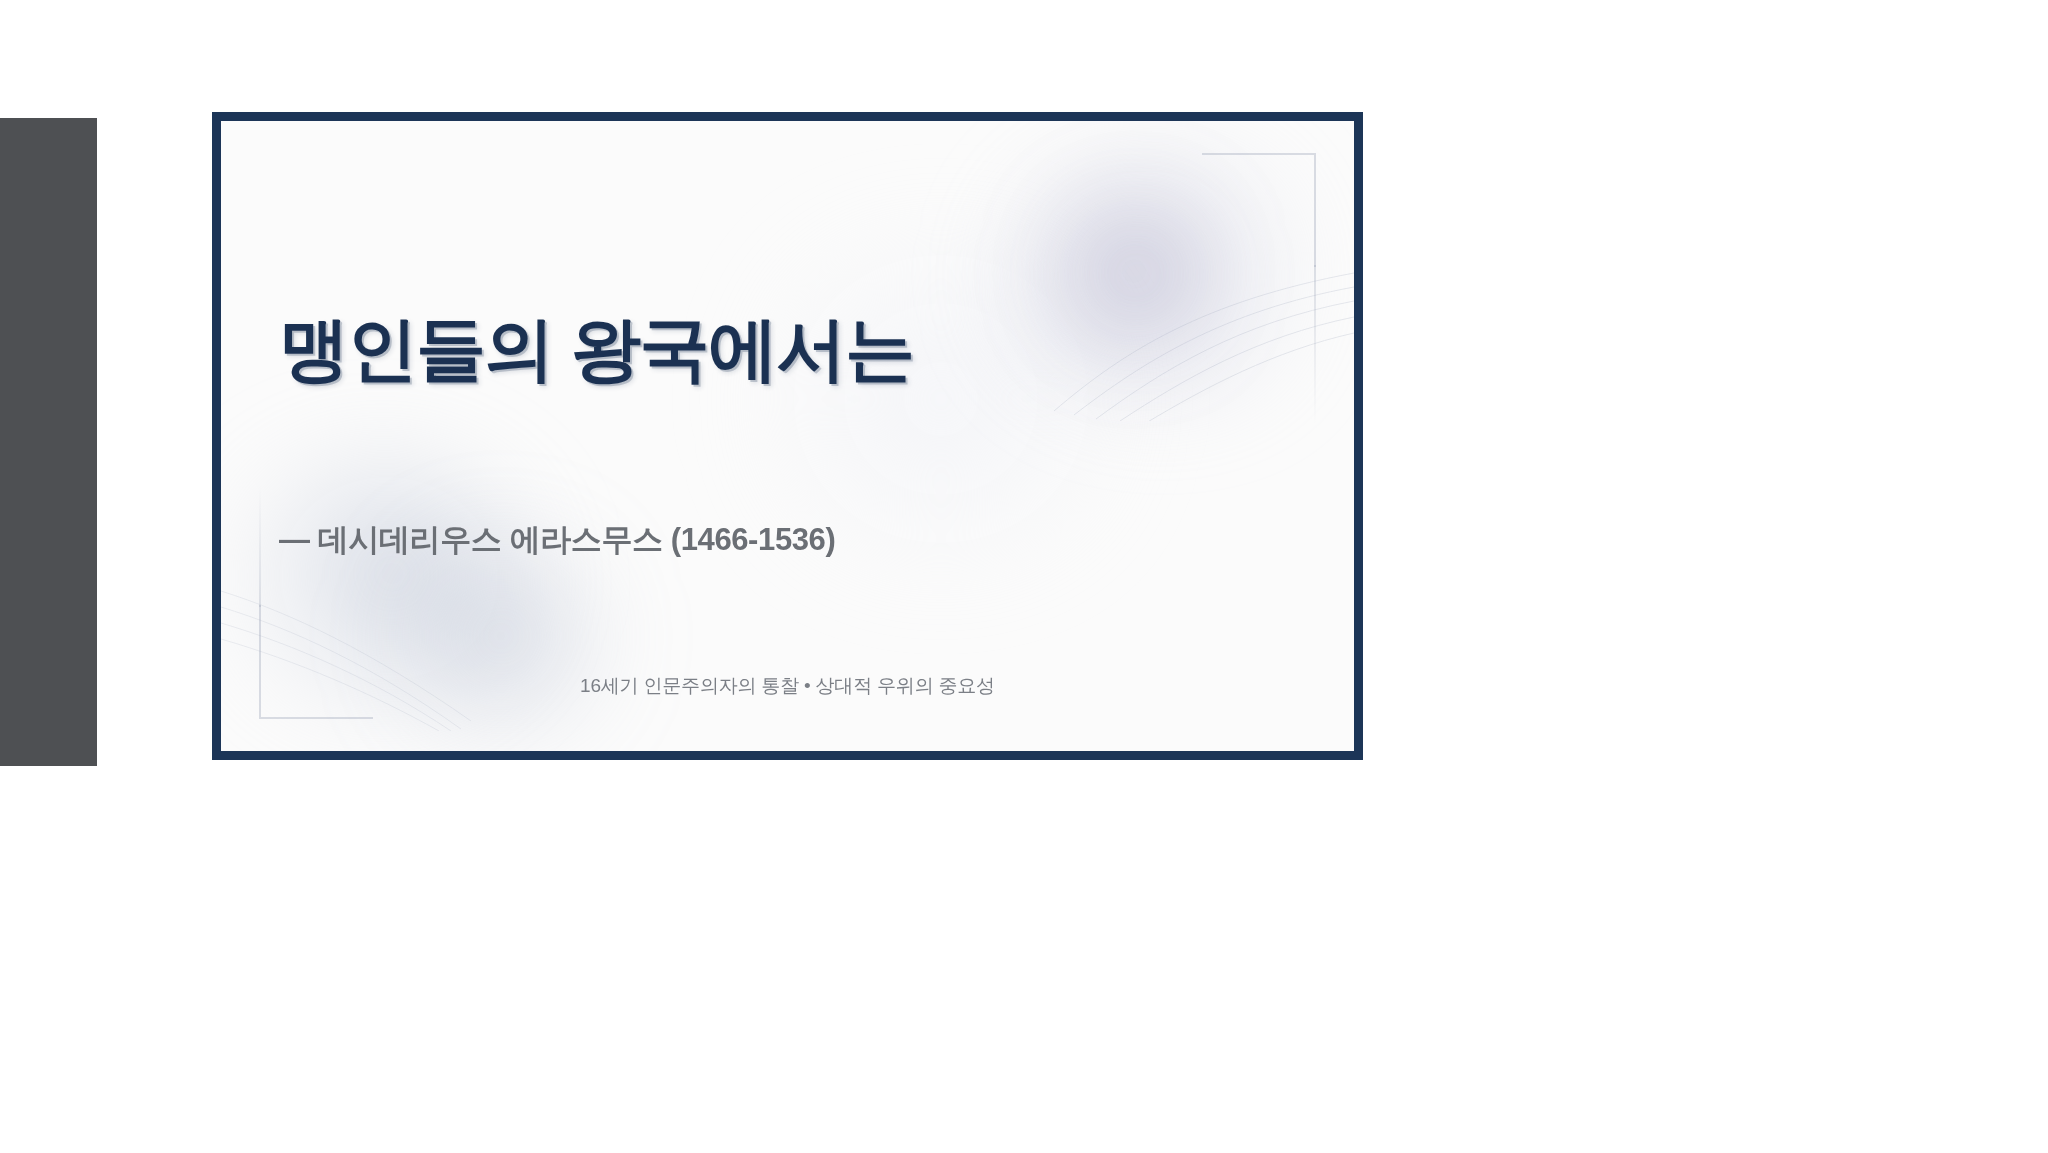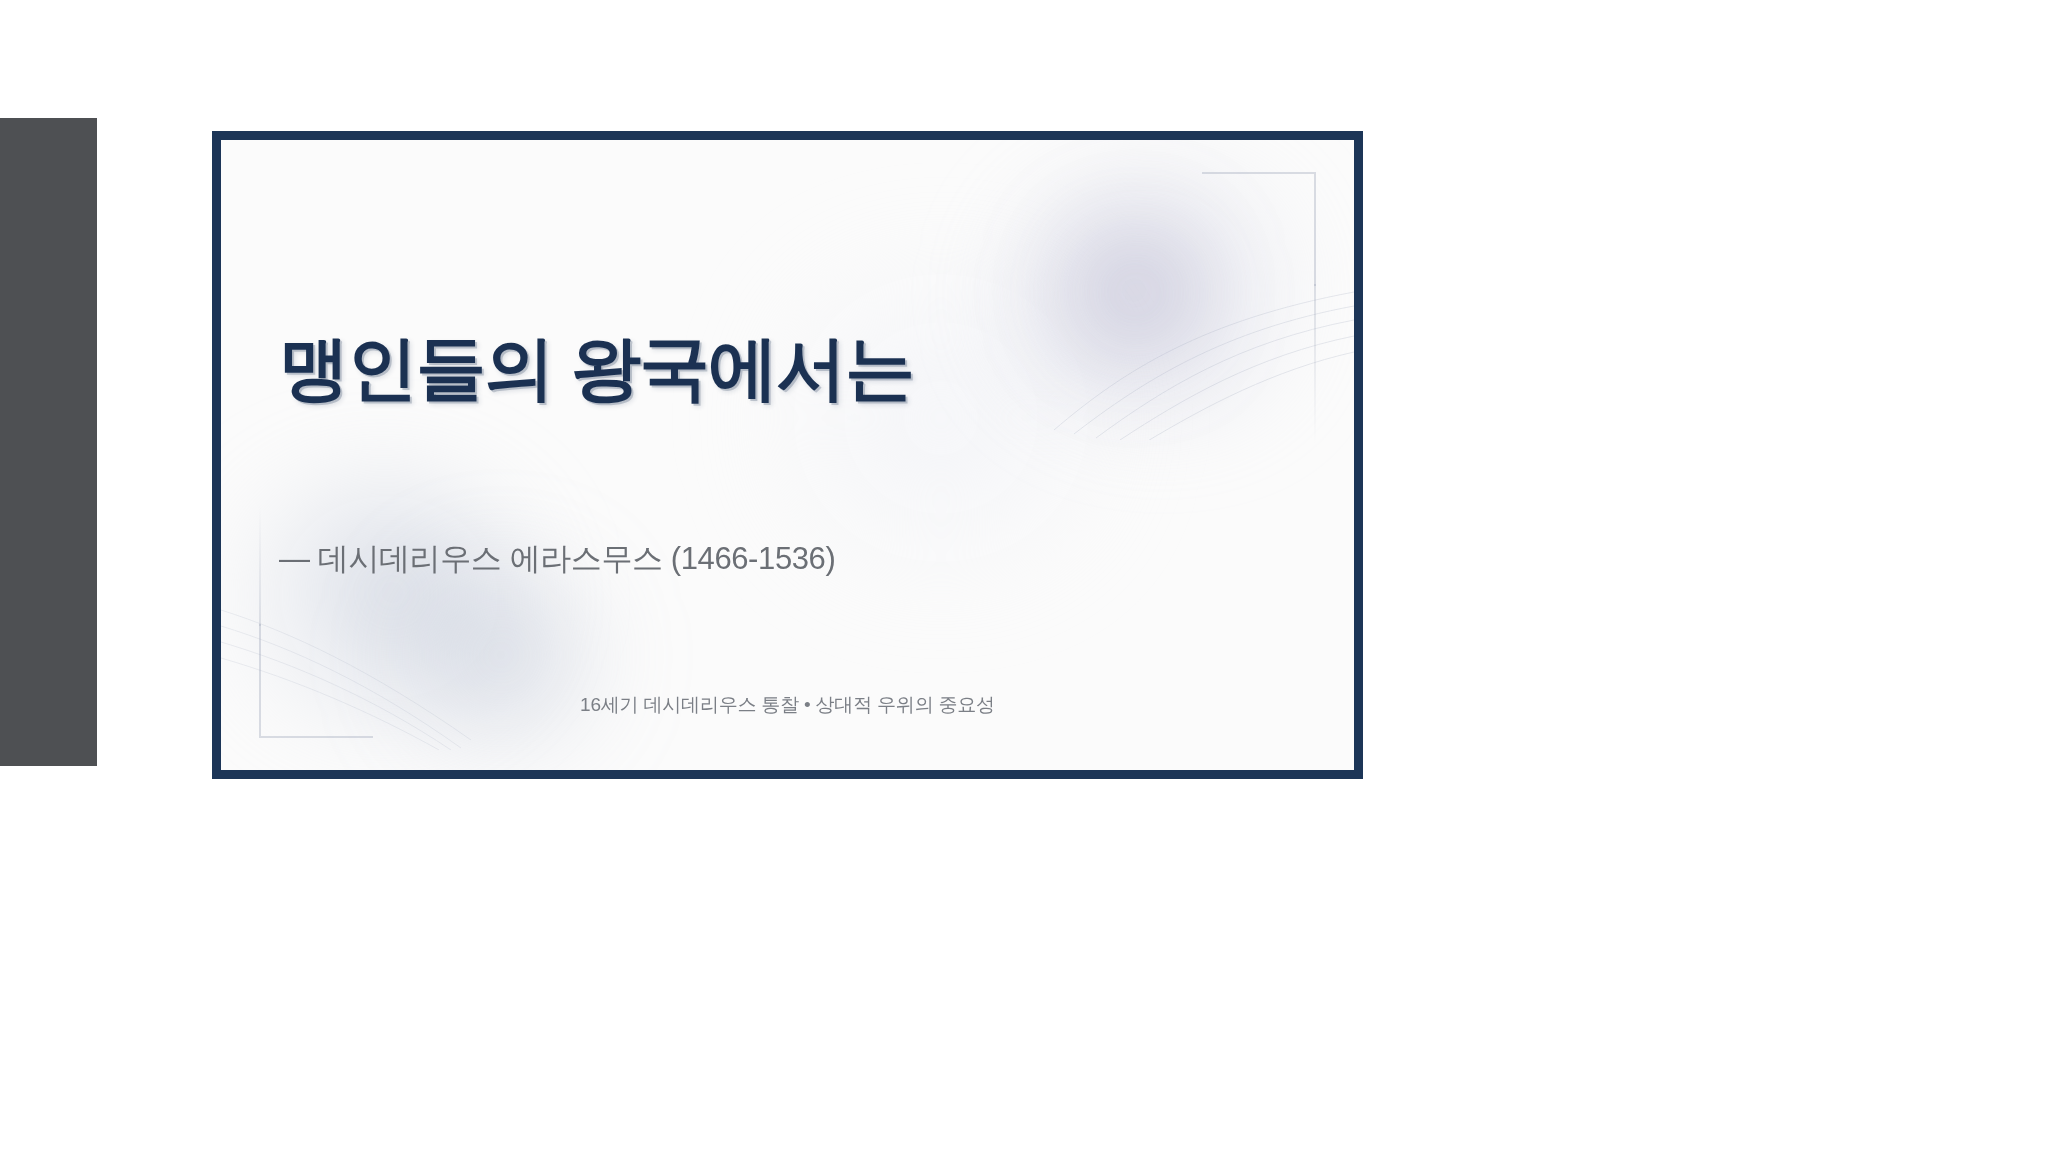--- a/index.html
+++ b/index.html
@@ -22,21 +22,21 @@
     top: 118px;
     width: 97px;
     height: 648px;
     background: #4e5053;
   }
 
   
   #slide-card {
     position: absolute;
     left: 212px;
-    top: 131px;
+    top: 112px;
     width: 1151px;
     height: 648px;
     background: #fbfbfb;
     border: 9px solid #1c3557;
     box-sizing: border-box;
     overflow: hidden;
   }
 
   
   .blob {
@@ -164,21 +164,21 @@
     color: #1b3152;
     white-space: nowrap;
     text-shadow: 2px 2px 0 rgba(27,49,82,0.22), 3px 3px 5px rgba(27,49,82,0.14);
   }
 
   #attribution {
     position: absolute;
     left: 0;
     top: 398px;
     font-size: 31px;
-    font-weight: 400;
+    font-weight: 700;
     color: #6b6f75;
     letter-spacing: -0.4px;
     white-space: nowrap;
   }
 
   #footnote {
     position: absolute;
     left: 0;
     right: 0;
     bottom: 52px;
@@ -225,16 +225,16 @@
   <div class="corner-bracket" id="corner-bl"></div>
 
   <div id="content">
 
     <div id="quote-block">
       <div class="quote-line">맹인들의 왕국에서는</div>
     </div>
 
     <div id="attribution">— 데시데리우스 에라스무스 (1466-1536)</div>
 
-    <div id="footnote">16세기 데시데리우스 통찰 • 상대적 우위의 중요성</div>
+    <div id="footnote">16세기 인문주의자의 통찰 • 상대적 우위의 중요성</div>
 
   </div>
 </div>
 
 </body></html>

